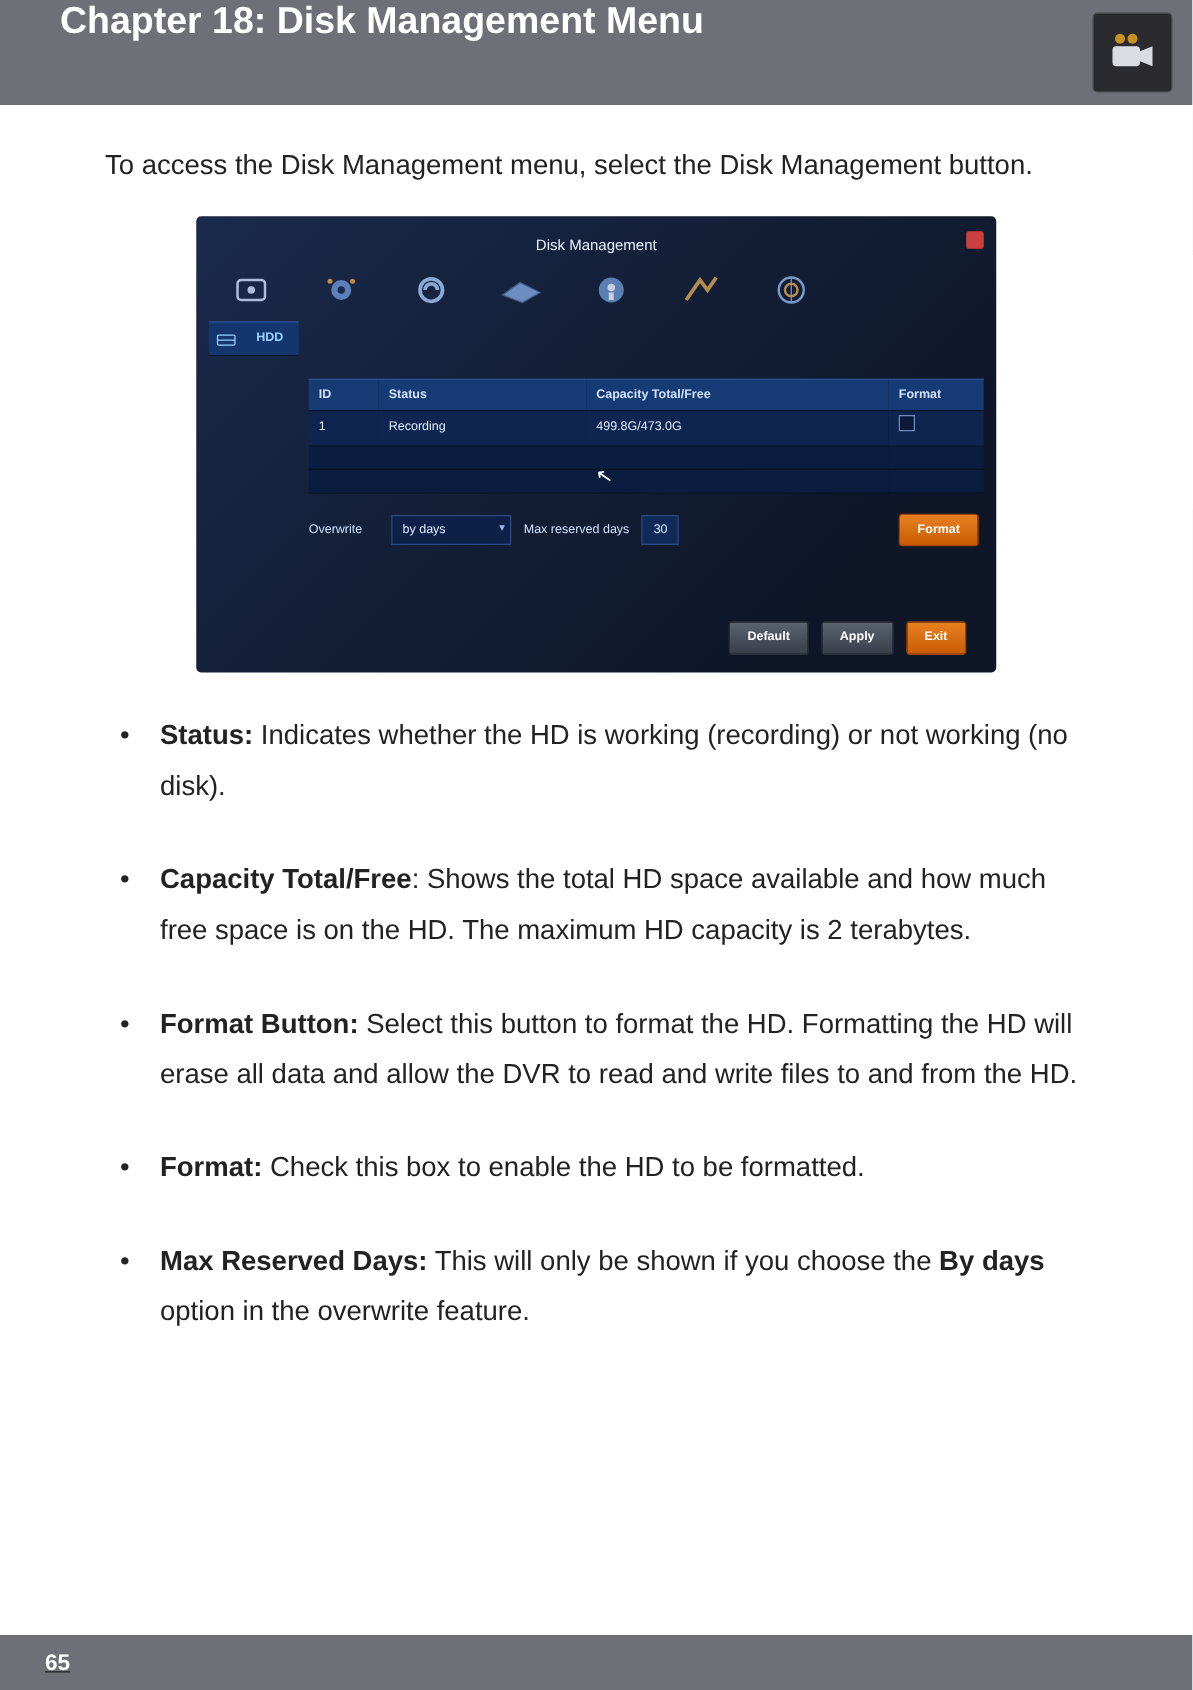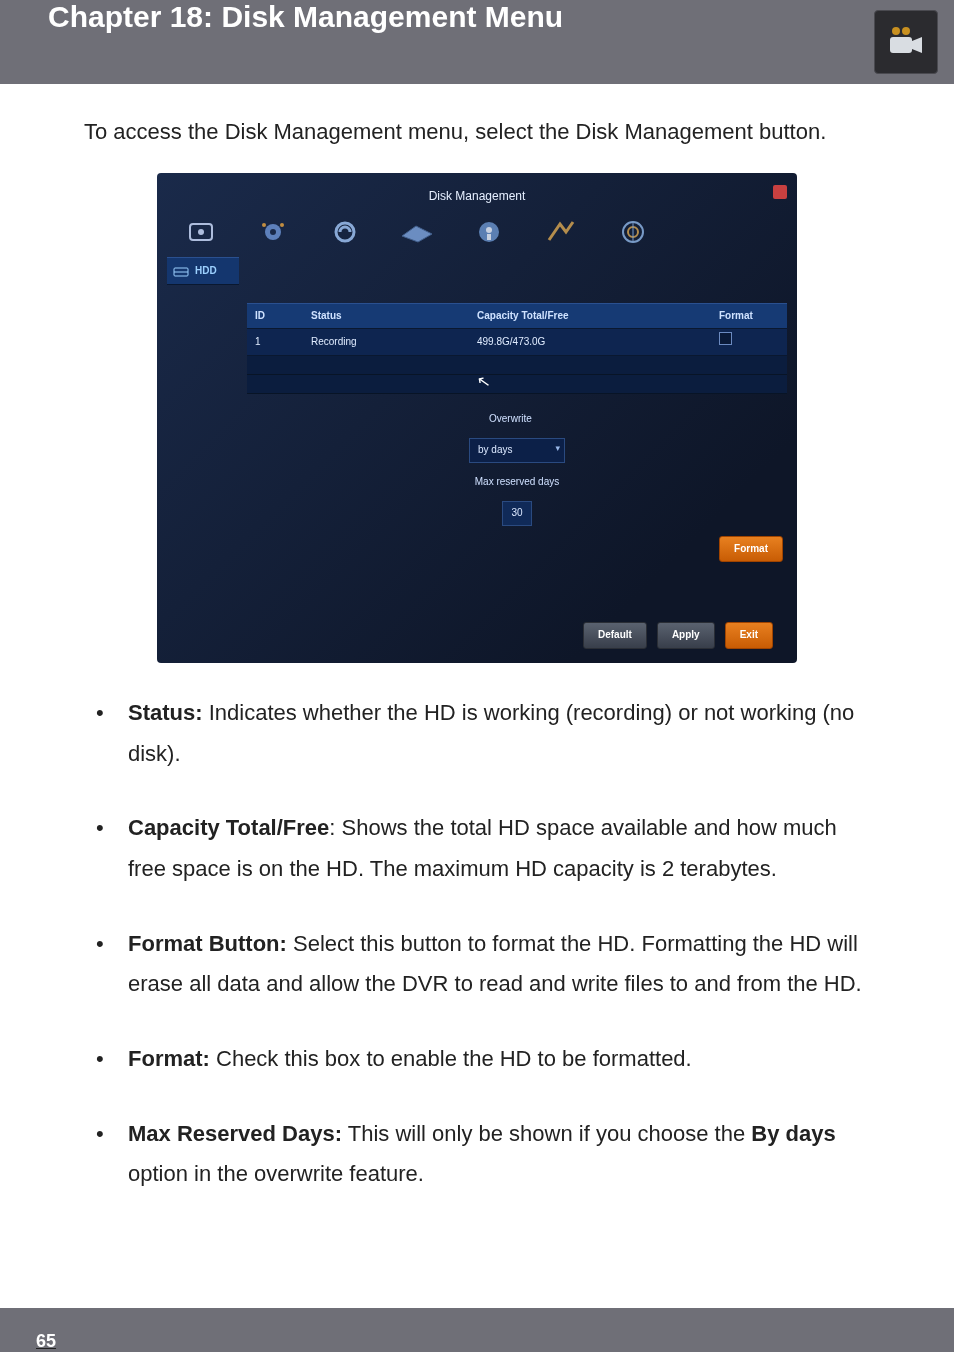--- a/index.html
+++ b/index.html
@@ -93,21 +93,21 @@
   }
   .shot-side {
     width: 72px;
     padding-top: 2px;
   }
   .side-hdd {
     background: #14366e;
     border-top: 1px solid #2a5090;
     border-bottom: 1px solid #0a1830;
     padding: 4px 6px;
-    display: flex; align-items: center; gap: 6px;
+    display: flex; align-items: center; gap: 16px;
     color: #9cd0ff;
     font-weight: bold;
     font-size: 10px;
   }
   .shot-main { flex: 1; }
   .table {
     width: 100%;
     border-collapse: collapse;
     font-size: 10px;
     margin-top: 48px;
@@ -139,21 +139,20 @@
     background: #0a1a38;
     display: inline-block;
   }
   .shot-row2 {
     margin-top: 14px;
     display: flex;
     align-items: center;
     gap: 10px;
     font-size: 10px;
     padding: 2px 0;
-    flex-direction: column;
   }
   .shot-label { color: #cfe0ff; }
   .shot-select {
     background: #0c2048;
     border: 1px solid #2a4a80;
     padding: 2px 18px 2px 8px;
     color: #dbe8ff;
     position: relative;
     min-width: 68px;
   }
@@ -222,21 +221,21 @@
   }
   .b { font-weight: bold; }
   .page-num-bar {
     position: absolute;
     left: 0;
     bottom: 0;
     width: 100%;
     height: 44px;
     background: #6f6f77;
     display: flex;
-    align-items: flex-end;
+    align-items: center;
     padding-left: 36px;
     box-sizing: border-box;
     text-decoration: underline;
   }
   .page-num {
     color: #fff;
     font-weight: bold;
     font-size: 18px;
   }
 </style>

